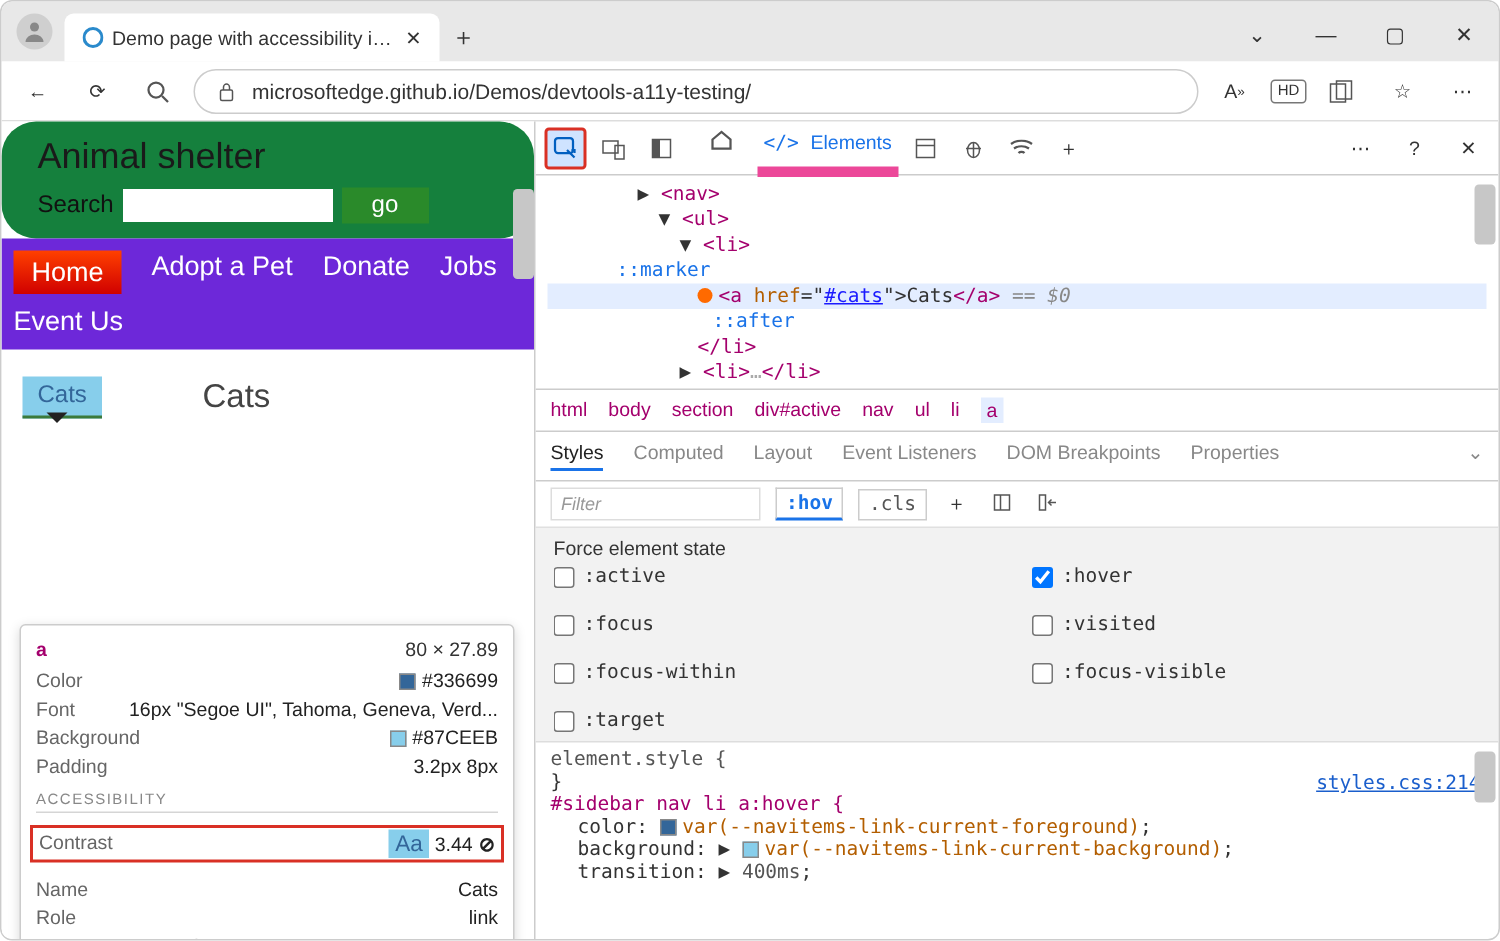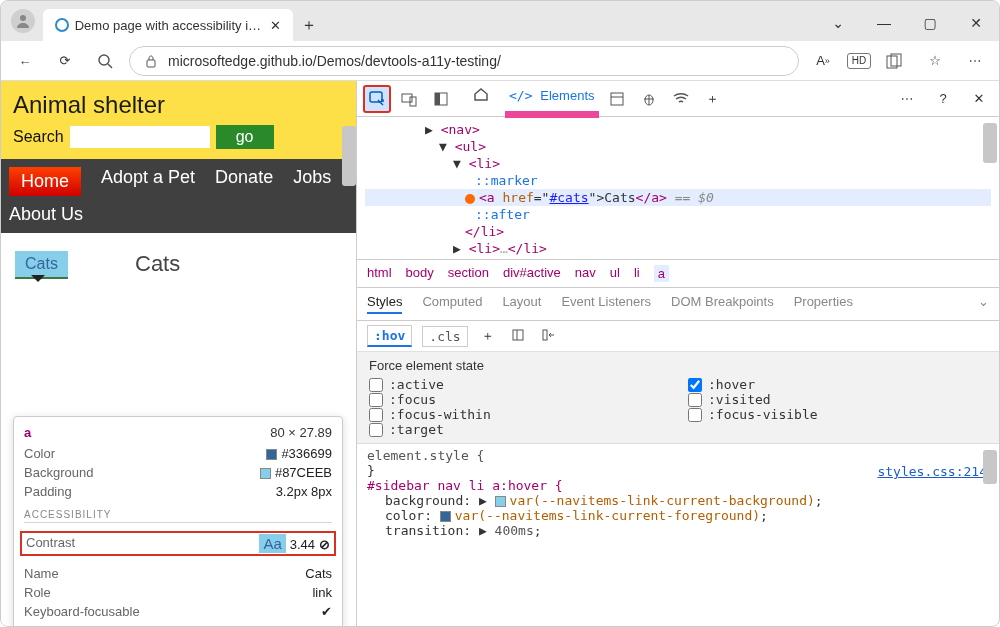--- a/index.html
+++ b/index.html
@@ -14,27 +14,27 @@
 .win-btn { width: 46px; height: 36px; display: flex; align-items: center; justify-content: center; font-size: 14px; }
 
 .addressbar { display: flex; align-items: center; height: 40px; background: #fff; border-bottom: 1px solid #ddd; padding: 0 8px; gap: 8px; }
 .addr-btn { width: 32px; height: 32px; display: flex; align-items: center; justify-content: center; }
 .url-field { flex: 1; display: flex; align-items: center; gap: 10px; height: 30px; border: 1px solid #ccc; border-radius: 16px; padding: 0 14px; font-size: 14px; }
 
 .split { display: flex; height: calc(100% - 80px); }
 .page-pane { width: 355px; background: #fff; position: relative; }
 .devtools-pane { flex: 1; border-left: 1px solid #ccc; display: flex; flex-direction: column; overflow: hidden; }
 
-.hero { background: #fde047; padding: 10px 12px; }
+.hero { background: #15803d; padding: 10px 24px; border-radius: 23px; }
 .hero h1 { font-size: 24px; font-weight: normal; color: #1a1a1a; }
 .searchrow { display: flex; align-items: center; gap: 6px; margin-top: 6px; }
 .searchrow label { font-size: 16px; color: #111; }
 .searchrow input { width: 140px; height: 22px; border: none; background: #fff; }
 .go-btn { background: #2a8a2a; color: #fff; border: none; padding: 3px 20px; font-size: 16px; }
-.nav { background: #404040; display: flex; flex-wrap: wrap; padding: 8px 8px; gap: 8px 20px; }
+.nav { background: #6d28d9; display: flex; flex-wrap: wrap; padding: 8px 8px; gap: 8px 20px; }
 .nav a { font-size: 18px; color: #fff; text-decoration: none; }
 .nav .home { background: linear-gradient(#ff4000, #d00000); padding: 4px 12px; }
 .content { display: flex; padding-top: 18px; gap: 14px; }
 .sidebar { width: 120px; }
 .sidebar-link { display: inline-block; margin-left: 14px; background: #87CEEB; color: #336699; padding: 4px 10px; font-size: 16px; border-bottom: 2px solid #3b7a3b; position: relative; }
 .sidebar-link::after { content: ''; position: absolute; bottom: -12px; left: 16px; border: 7px solid transparent; border-top-color: #222; }
 .content h2 { font-size: 22px; font-weight: normal; color: #444; }
 .page-scroll { position: absolute; right: 0; top: 45px; width: 14px; height: 60px; background: #c7c7c7; border-radius: 3px; }
 
 .inspect-tooltip { position: absolute; left: 12px; top: 335px; width: 330px; background: #fff; border: 1px solid #ccc; border-radius: 4px; padding: 8px 10px; font-size: 13px; z-index: 5; box-shadow: 0 2px 8px rgba(0,0,0,.15); }
@@ -76,21 +76,21 @@
 .style-tabs .on { color: #222; border-bottom: 2px solid #1a73e8; padding-bottom: 3px; }
 .style-tabs .off { color: #888; }
 
 .filter-row { display: flex; align-items: center; gap: 10px; padding: 4px 10px; border-bottom: 1px solid #e0e0e0; }
 .filter-in { border: 1px solid #ddd; padding: 3px 6px; font-size: 12px; color: #999; width: 140px; font-style: italic; }
 .hov-btn { color: #1a73e8; font-family: Consolas,monospace; padding:2px 6px; border:1px solid #ccc; border-bottom:2px solid #1a73e8;font-weight:bold;}
 .cls-btn { font-family: Consolas,monospace; color:#555; padding:2px 6px; border:1px solid #ccc;}
 .mini-ic { width: 20px; text-align: center; }
 
 .force-panel { background: #f2f2f2; padding: 6px 12px; font-size: 13px; }
-.force-grid { display: grid; grid-template-columns: 1fr 1fr; gap: 0 20px; margin-top: 4px; }
+.force-grid { display: grid; grid-template-columns: 1fr 1fr; gap: 17px 20px; margin-top: 4px; }
 .cb { display: flex; align-items: center; gap: 6px; font-family: Consolas,monospace; }
 .cb input { width: 14px; height: 14px; }
 
 .css-rules { padding: 4px 10px; font-family: Consolas,monospace; font-size: 13px; overflow:hidden; border-top:1px solid #ddd; position:relative;}
 .css-sel { color: #a4006d; }
 .css-prop { color: #333; margin-left: 18px; }
 .css-val { color: #555; }
 .css-var { color: #b35e00; }
 .css-link { position:absolute; right:12px; top:20px; color:#1a5ecc; text-decoration:underline; }
 .css-scroll { position:absolute; right:2px; top:6px; width:14px; height:34px; background:#c7c7c7; border-radius:3px;}
@@ -163,21 +163,21 @@
         <label>Search</label>
         <input type="text" style="">
         <button class="go-btn">go</button>
       </div>
     </div>
     <div class="nav">
       <a class="home">Home</a>
       <a>Adopt a Pet</a>
       <a>Donate</a>
       <a>Jobs</a>
-      <a>About Us</a>
+      <a>Event Us</a>
     </div>
     <div class="content">
       <div class="sidebar">
         <span class="sidebar-link">Cats</span>
       </div>
       <div>
         <h2>Cats</h2>
       </div>
     </div>
     <div class="page-scroll"></div>
@@ -191,20 +191,24 @@
     </div>
 
     <div class="inspect-tooltip">
       <div class="head">
         <span class="tag">a</span>
         <span>80 × 27.89</span>
       </div>
       <div class="tt-row">
           <span>Color</span>
           <span><i class="swatch" style="background:#336699"></i><span>#336699</span></span>
+        </div>
+      <div class="tt-row">
+          <span>Font</span>
+          <span>16px "Segoe UI", Tahoma, Geneva, Verd...</span>
         </div>
       <div class="tt-row">
           <span>Background</span>
           <span><i class="swatch" style="background:#87CEEB"></i><span>#87CEEB</span></span>
         </div>
       <div class="tt-row">
           <span>Padding</span>
           <span>3.2px 8px</span>
         </div>
       <div class="sec-label">ACCESSIBILITY</div>
@@ -278,21 +282,21 @@
         <div class="dt-ic">⋯</div>
         <div class="dt-ic">?</div>
         <div class="dt-ic">✕</div>
       </div>
     </div>
 
     <div class="dom-tree">
       <div class="dom-line" style="margin-left:60px">▶ <span class="t-tag">&lt;nav&gt;</span></div>
       <div class="dom-line" style="margin-left:74px">▼ <span class="t-tag">&lt;ul&gt;</span></div>
       <div class="dom-line" style="margin-left:88px">▼ <span class="t-tag">&lt;li&gt;</span></div>
-      <div class="dom-line" style="margin-left:110px"><span class="t-pseudo">::marker</span></div>
+      <div class="dom-line" style="margin-left:46px"><span class="t-pseudo">::marker</span></div>
       <div class="dom-line dom-sel" style="margin-left:0;padding-left:0"><span style="display:inline-block;width:100px"></span><span class="dom-dot"></span><span class="t-tag">&lt;a </span><span class="t-attr">href</span>="<span class="t-attr2">#cats</span>"&gt;<span>Cats</span><span class="t-tag">&lt;/a&gt;</span><span class="t-gray"> == $0</span></div>
       <div class="dom-line" style="margin-left:110px"><span class="t-pseudo">::after</span></div>
       <div class="dom-line" style="margin-left:100px"><span class="t-tag">&lt;/li&gt;</span></div>
       <div class="dom-line" style="margin-left:88px">▶ <span class="t-tag">&lt;li&gt;</span><span style="color:#aaa">…</span><span class="t-tag">&lt;/li&gt;</span></div>
       <div class="dom-scroll"></div>
     </div>
 
     <div class="crumbs">
       <span>html</span>
       <span>body</span>
@@ -308,20 +312,21 @@
       <span class="on">Styles</span>
       <span class="off">Computed</span>
       <span class="off">Layout</span>
       <span class="off">Event Listeners</span>
       <span class="off">DOM Breakpoints</span>
       <span class="off">Properties</span>
       <span class="off" style="margin-left:auto">⌄</span>
     </div>
 
     <div class="filter-row">
+      <div class="filter-in">Filter</div>
       <div class="hov-btn">:hov</div>
       <div class="cls-btn">.cls</div>
       <div class="mini-ic">＋</div>
       <div class="mini-ic"><svg width="14" height="14">
             <rect x="2" y="2" width="10" height="10" fill="none" stroke="#555"></rect>
             <line x1="6" y1="2" x2="6" y2="12" stroke="#555"></line>
           </svg></div>
       <div class="mini-ic"><svg width="14" height="14">
             <rect x="2" y="2" width="4" height="10" fill="none" stroke="#555"></rect>
             <path d="M8 7h5M10 5l-2 2 2 2" fill="none" stroke="#555"></path>
@@ -360,19 +365,19 @@
             <span>:target</span>
           </label>
       </div>
     </div>
 
     <div class="css-rules">
       <div><span class="css-sel" style="color:#555">element.style {</span></div>
       <div><span>}</span></div>
       <a class="css-link">styles.css:214</a>
       <div><span class="css-sel">#sidebar nav li a:hover {</span></div>
+      <div class="css-prop"><span>color</span>: <i class="swatch" style="background:#336699"></i><span class="css-var">var(--navitems-link-current-foreground)</span>;</div>
       <div class="css-prop"><span>background</span>: ▶ <i class="swatch" style="background:#87CEEB"></i><span class="css-var">var(--navitems-link-current-background)</span>;</div>
-      <div class="css-prop"><span>color</span>: <i class="swatch" style="background:#336699"></i><span class="css-var">var(--navitems-link-current-foreground)</span>;</div>
       <div class="css-prop"><span>transition</span>: ▶ <span class="css-val">400ms</span>;</div>
       <div class="css-scroll"></div>
     </div>
   </div>
 </div>
 
 </body></html>

